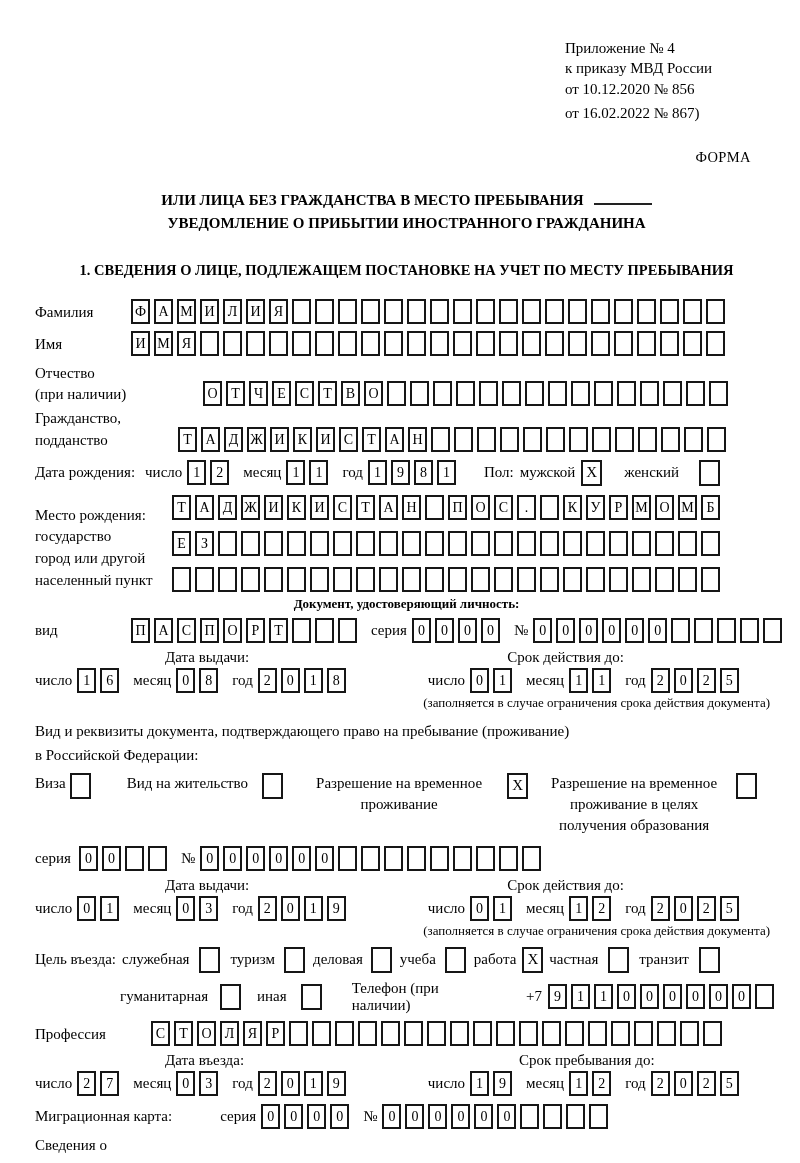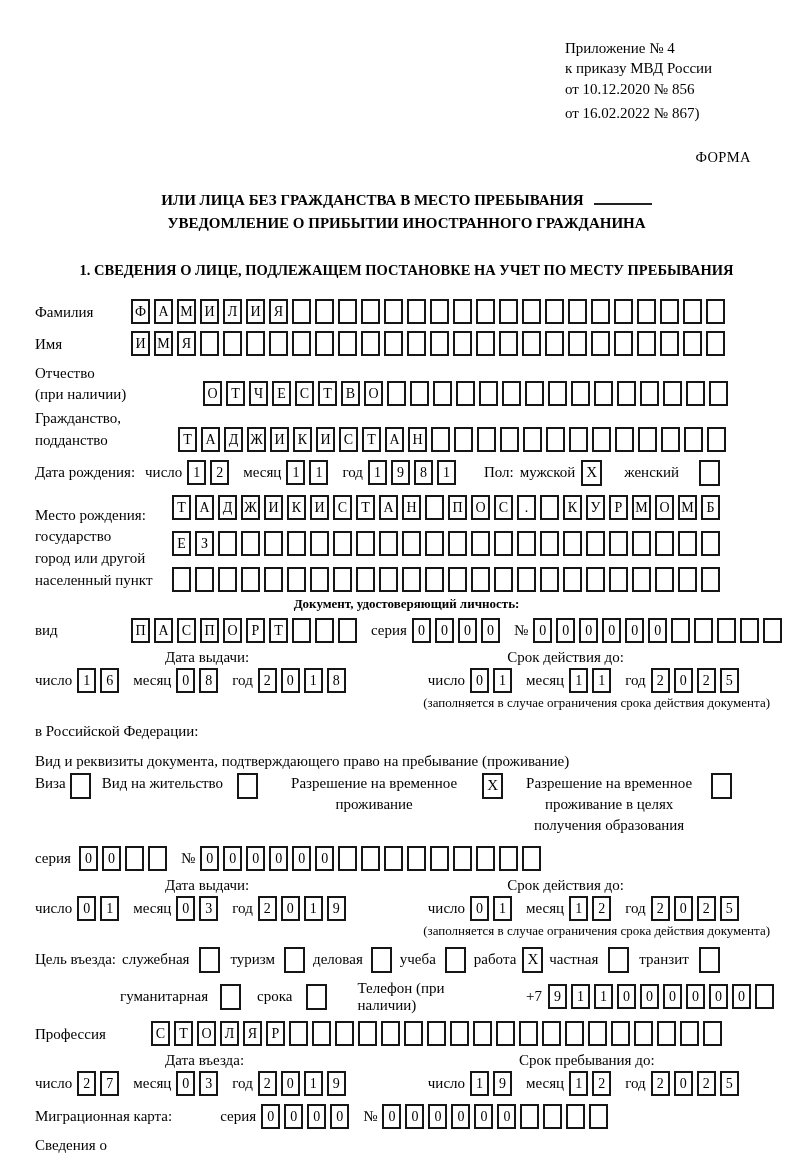--- a/index.html
+++ b/index.html
@@ -379,27 +379,27 @@
     <span class="dsub">год</span>
     <span class="boxes">
         <span class="cell">2</span>
         <span class="cell">0</span>
         <span class="cell">2</span>
         <span class="cell">5</span>
       </span>
   </div>
   <div class="note">(заполняется в случае ограничения срока действия документа)</div>
 
+  <div class="plain">Вид и реквизиты документа, подтверждающего право на пребывание (проживание)</div>
   <div class="plain" style="margin-bottom:6px;">в Российской Федерации:</div>
-  <div class="plain">Вид и реквизиты документа, подтверждающего право на пребывание (проживание)</div>
 
   <div class="frow" style="align-items:flex-start;margin-bottom:10px;">
     <span class="optlbl">Виза</span>
     <span class="cb" style="margin-left:4px;"></span>
-    <span class="optlbl" style="margin-left:11px;">Вид на жительство</span>
+    <span class="optlbl" style="margin-left:36px;">Вид на жительство</span>
     <span class="cb" style="margin-left:14px;"></span>
     <span class="optlbl opt-multi" style="margin-left:18px;width:196px;">
       <span>Разрешение на временное</span><br>
       <span>проживание</span>
     </span>
     <span class="cb" style="margin-left:10px;">X</span>
     <span class="optlbl opt-multi" style="margin-left:16px;width:180px;">
       <span>Разрешение на временное</span><br>
       <span>проживание в целях</span><br>
       <span>получения образования</span>
@@ -491,21 +491,21 @@
     <span class="cb" style="margin-left:6px;">X</span>
     <span style="margin-left:6px;">частная</span>
     <span class="cb" style="margin-left:10px;"></span>
     <span style="margin-left:10px;">транзит</span>
     <span class="cb" style="margin-left:10px;"></span>
   </div>
 
   <div class="dline" style="margin-bottom:7px;">
     <span style="margin-left:85px;">гуманитарная</span>
     <span class="cb" style="margin-left:12px;"></span>
-    <span style="margin-left:16px;">срока</span>
+    <span style="margin-left:16px;">иная</span>
     <span class="cb" style="margin-left:14px;"></span>
     <span style="margin-left:30px;">Телефон (при наличии)</span>
     <span style="margin-left:28px;">+7</span>
     <span class="boxes" style="margin-left:6px;">
         <span class="cell">9</span>
         <span class="cell">1</span>
         <span class="cell">1</span>
         <span class="cell">0</span>
         <span class="cell">0</span>
         <span class="cell">0</span>

